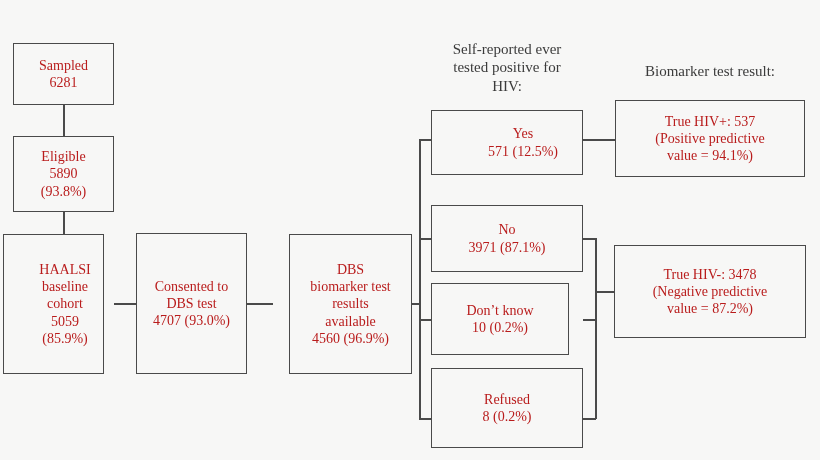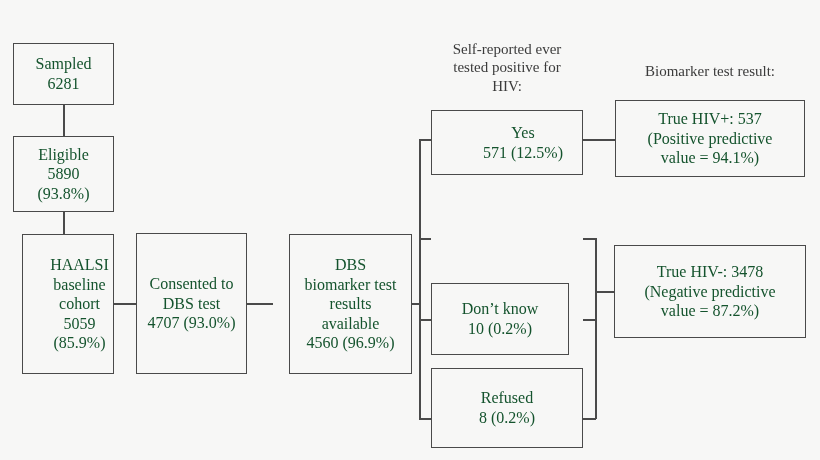--- a/index.html
+++ b/index.html
@@ -23,22 +23,22 @@
   .box {
     position: absolute;
     box-sizing: border-box;
     border: 1.6px solid #4a4a4a;
     background: #f7f7f6;
     display: flex;
     align-items: center;
     justify-content: center;
     text-align: center;
     line-height: 1.22;
-    color: #14532d;
-    font-size: 16px;
+    color: #b91c1c;
+    font-size: 14px;
     padding: 2px 4px;
   }
   .box .txt {
     white-space: pre-line;
     display: block;
   }
   .hdr {
     position: absolute;
     text-align: center;
     font-size: 15px;
@@ -87,21 +87,21 @@
     <span class="txt">Sampled
 6281</span>
   </div>
 
   <div class="box" style="left:13px; top:136px; width:101px; height:76px;">
     <span class="txt">Eligible
 5890
 (93.8%)</span>
   </div>
 
-  <div class="box" style="left:22px; top:234px; width:92px; height:140px;padding-left:27px;">
+  <div class="box" style="left:3px; top:234px; width:101px; height:140px;padding-left:27px;">
     <span class="txt">HAALSI
 baseline
 cohort
 5059
 (85.9%)</span>
   </div>
 
   <div class="box" style="left:136px; top:233px; width:111px; height:141px;">
     <span class="txt">Consented to
 DBS test
@@ -114,20 +114,24 @@
 results
 available
 4560 (96.9%)</span>
   </div>
 
   <div class="box" style="left:431px; top:110px; width:152px; height:65px;padding-left:36px;">
     <span class="txt">Yes
 571 (12.5%)</span>
   </div>
 
+  <div class="box" style="left:431px; top:205px; width:152px; height:67px;">
+    <span class="txt">No
+3971 (87.1%)</span>
+  </div>
 
   <div class="box" style="left:431px; top:283px; width:138px; height:72px;">
     <span class="txt">Don’t know
 10 (0.2%)</span>
   </div>
 
   <div class="box" style="left:431px; top:368px; width:152px; height:80px;">
     <span class="txt">Refused
 8 (0.2%)</span>
   </div>

